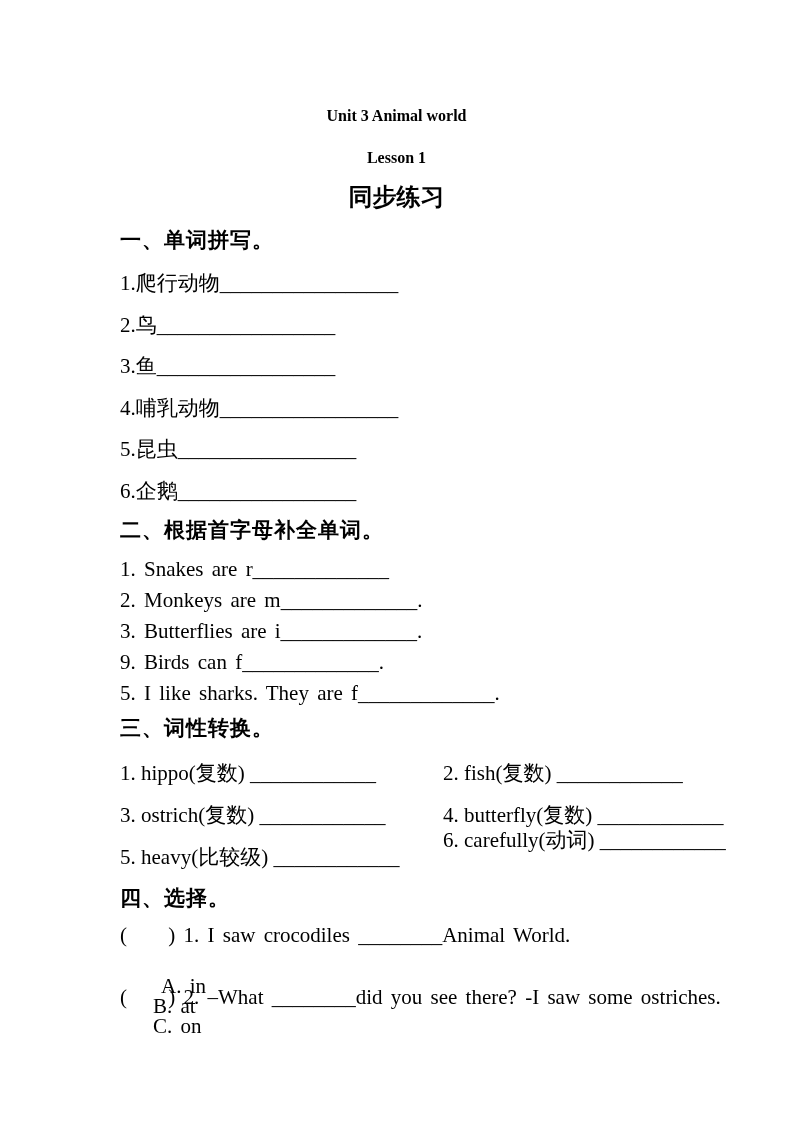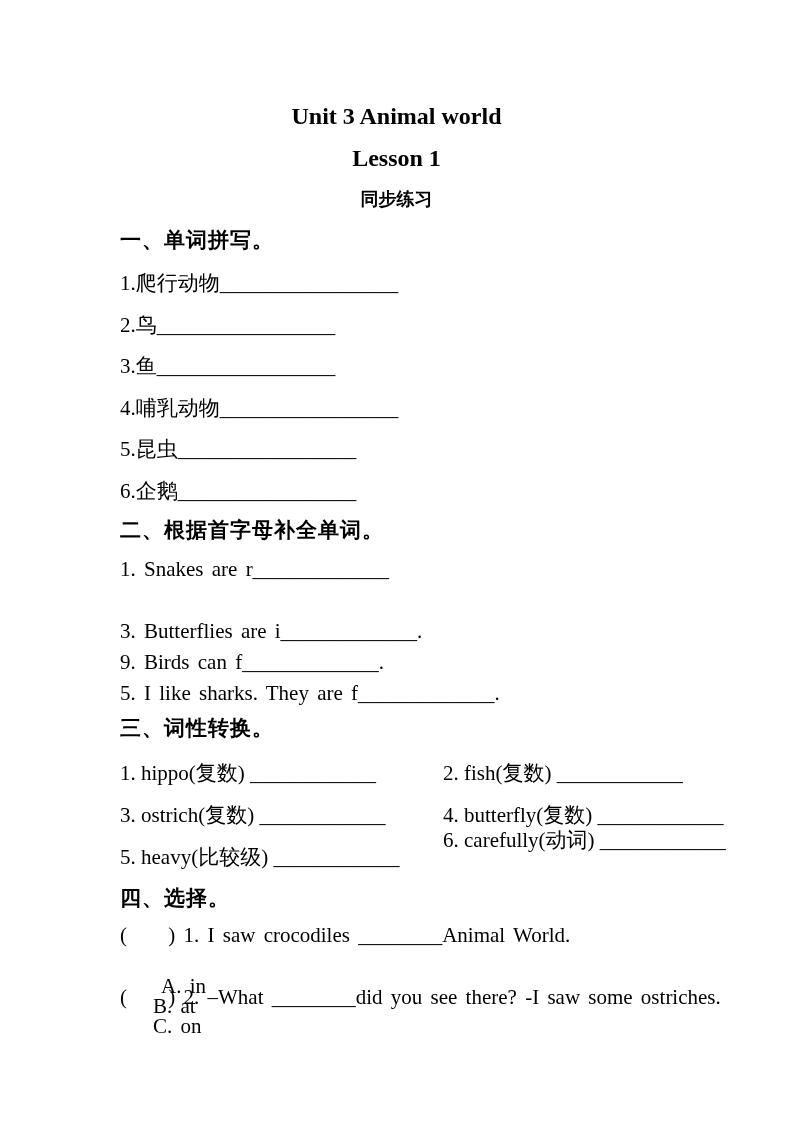--- a/index.html
+++ b/index.html
@@ -11,27 +11,27 @@
     color: #000000;
     font-family: "Liberation Serif", "DejaVu Serif", serif;
     overflow: hidden;
   }
   .center-line {
     position: absolute;
     left: 0;
     width: 793px;
     text-align: center;
     font-weight: bold;
-    font-size: 24px;
+    font-size: 16px;
     line-height: 24px;
     white-space: pre;
   }
   .center-line.cn {
-    font-family: Liberation Serif, serif;
-    font-size: 18px;
+    font-family: Liberation Mono, monospace;
+    font-size: 24px;
   }
   .h-cn {
     position: absolute;
     left: 120px;
     font-family: "DejaVu Sans", "Liberation Sans", sans-serif;
     font-weight: bold;
     font-size: 21px;
     line-height: 26px;
     letter-spacing: 1px;
     white-space: pre;
@@ -64,20 +64,21 @@
   <div class="h-cn" style="top:227px">一、单词拼写。</div>
   <div class="line" style="top:273px">1.爬行动物_________________</div>
   <div class="line" style="top:315px">2.鸟_________________</div>
   <div class="line" style="top:356px">3.鱼_________________</div>
   <div class="line" style="top:398px">4.哺乳动物_________________</div>
   <div class="line" style="top:439px">5.昆虫_________________</div>
   <div class="line" style="top:481px">6.企鹅_________________</div>
 
   <div class="h-cn" style="top:517px">二、根据首字母补全单词。</div>
   <div class="line en" style="top:559px">1. Snakes are r_____________</div>
+  <div class="line en" style="top:590px">2. Monkeys are m_____________.</div>
   <div class="line en" style="top:621px">3. Butterflies are i_____________.</div>
   <div class="line en" style="top:652px">9. Birds can f_____________.</div>
   <div class="line en" style="top:683px">5. I like sharks. They are f_____________.</div>
 
   <div class="h-cn" style="top:715px">三、词性转换。</div>
   <div class="line" style="top:763px">1. hippo(复数) ____________</div>
   <div class="line col-right" style="top:763px">2. fish(复数) ____________</div>
   <div class="line" style="top:805px">3. ostrich(复数) ____________</div>
   <div class="line col-right" style="top:805px">4. butterfly(复数) ____________</div>
   <div class="line" style="top:847px">5. heavy(比较级) ____________</div>

